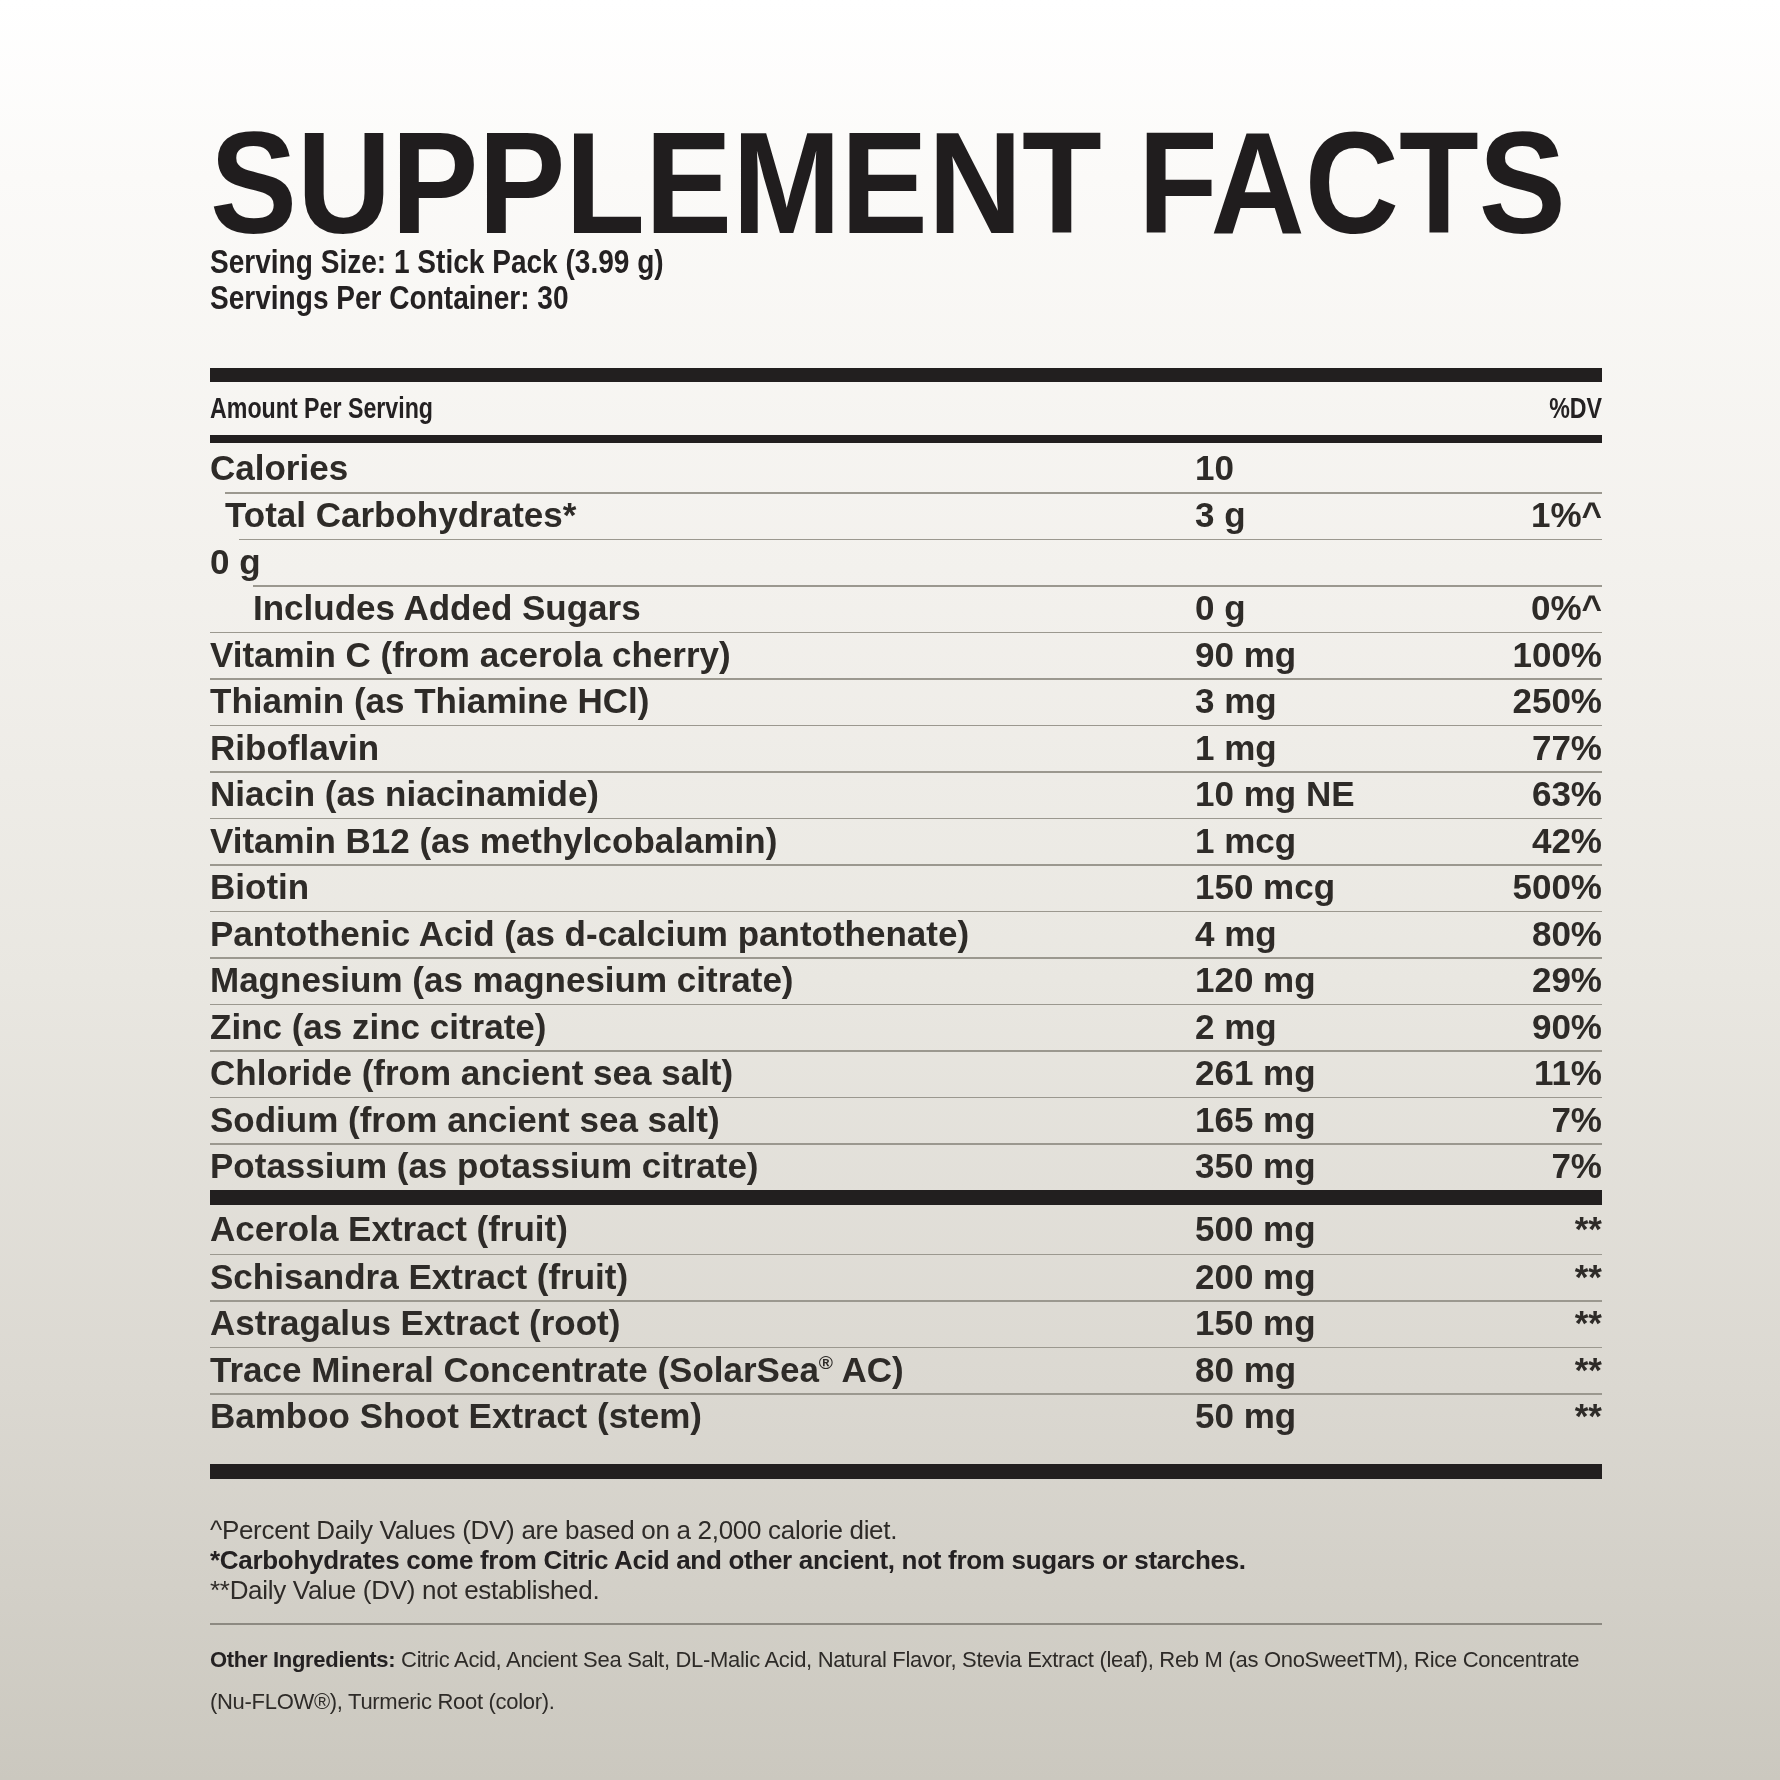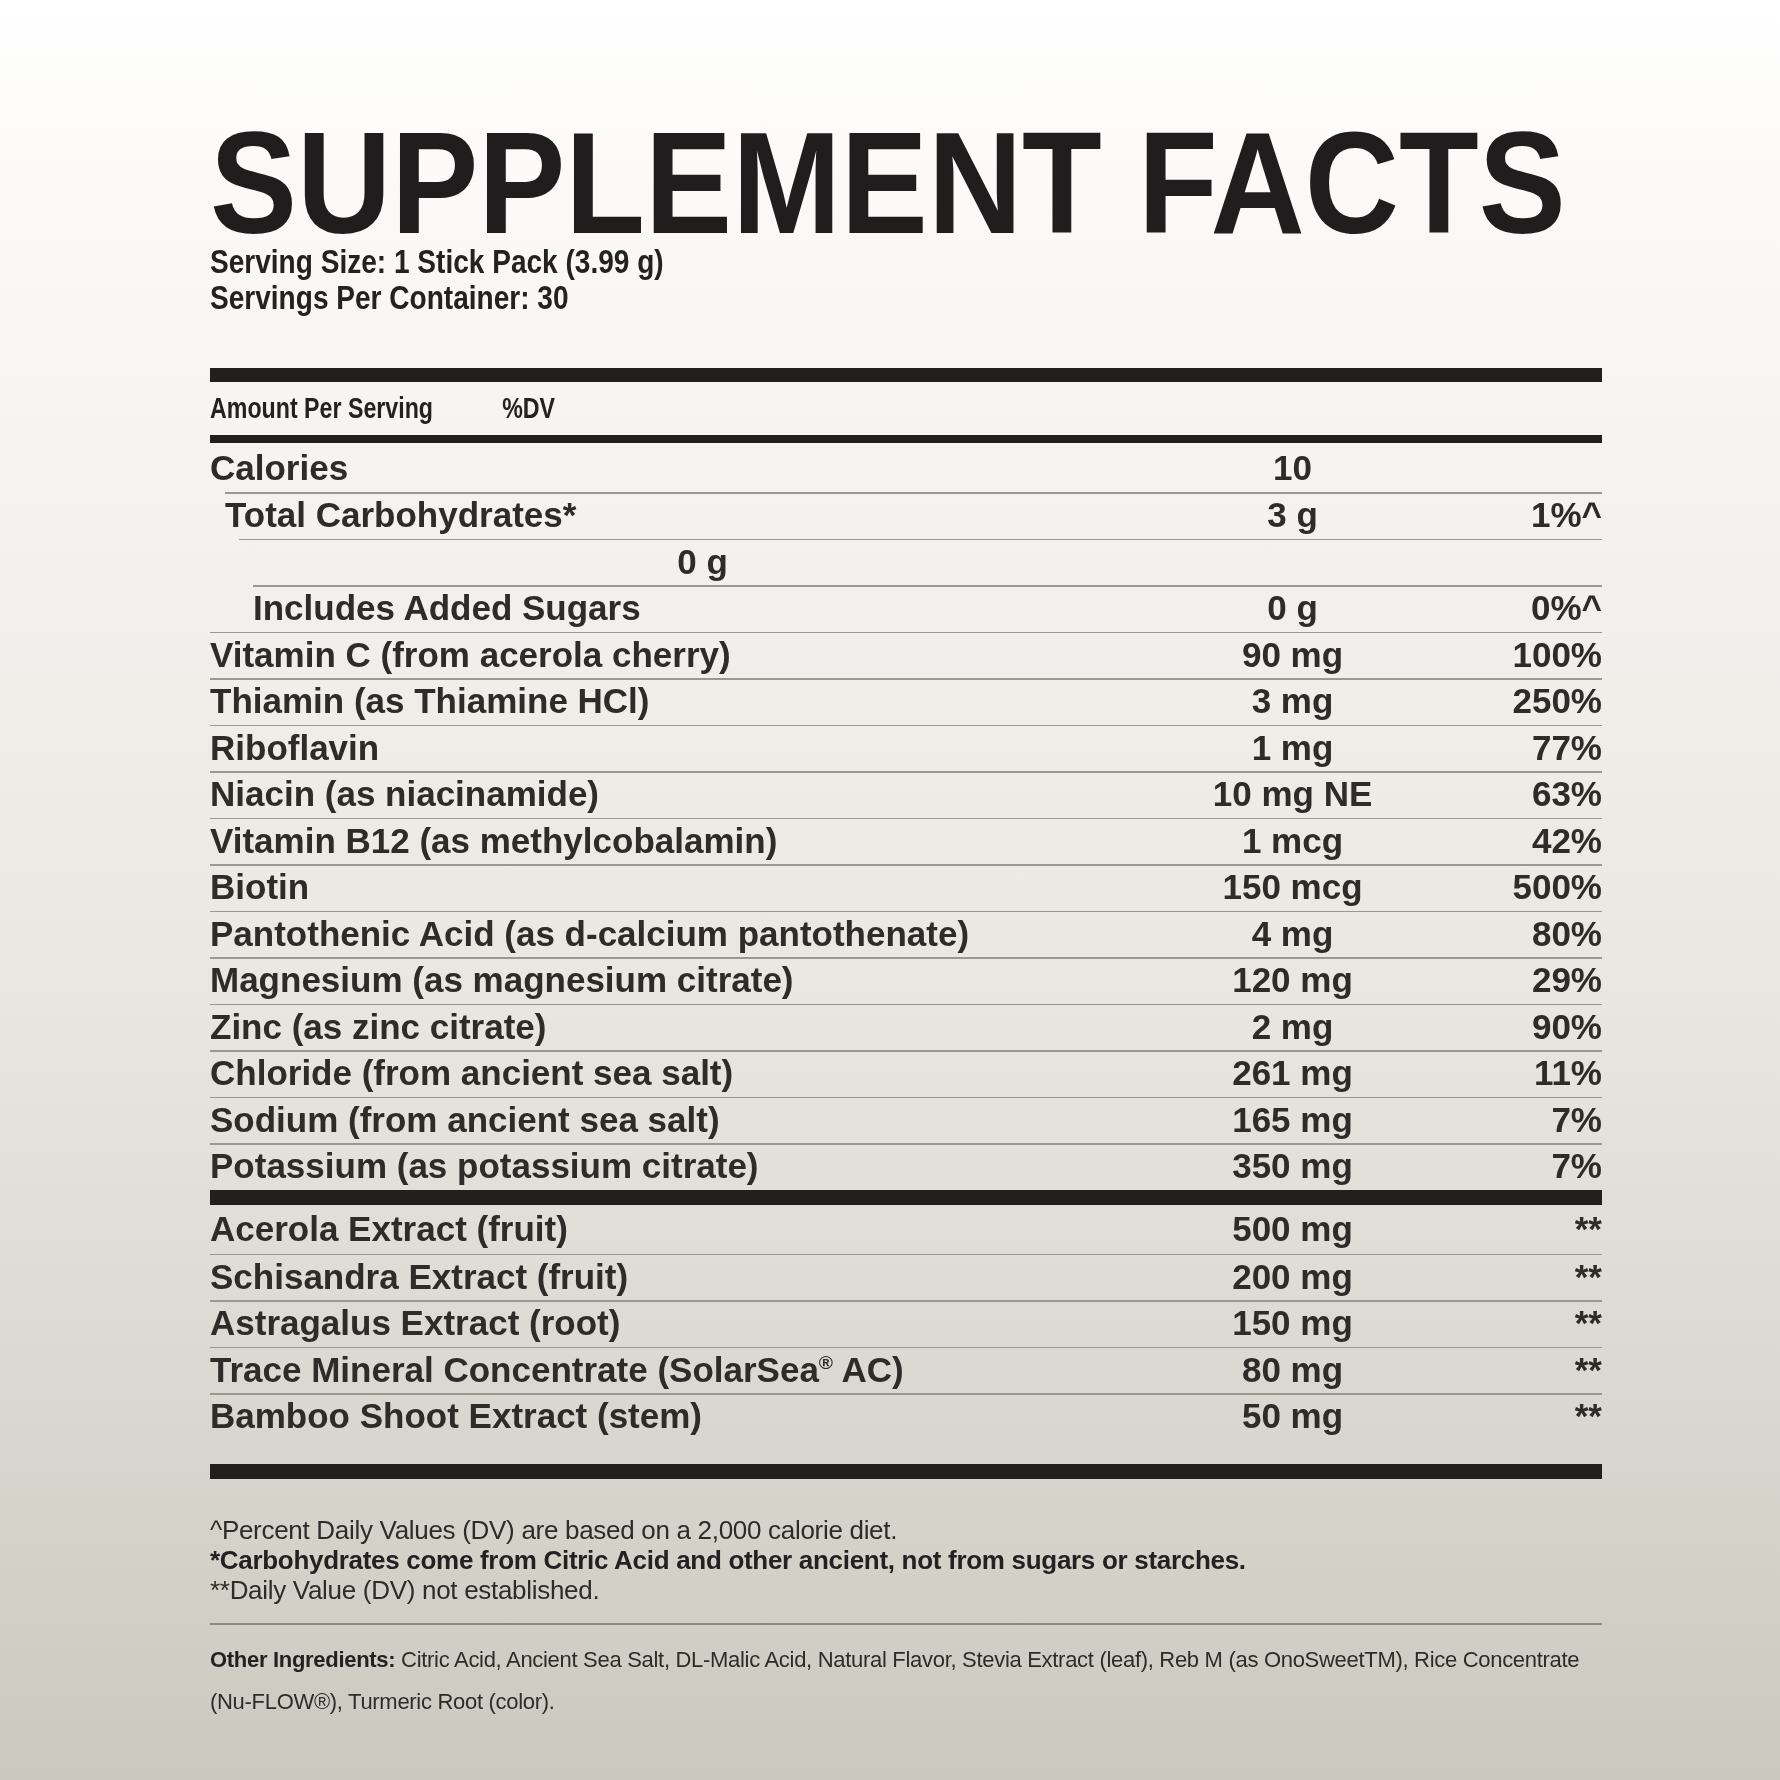--- a/index.html
+++ b/index.html
@@ -23,39 +23,39 @@
     margin-top:-12px;
     font-size:33px; font-weight:700; line-height:36px; color:#242122;
     transform:scaleX(0.85); transform-origin:left top;
     white-space:nowrap;
   }
   .bar { background:#221f1f; }
   .bar-thick  { height:14px; margin-top:52px; }
   .bar-mid    { height:8px; }
   .bar-sect   { height:15px; }
 
-  .thead { height:53px; display:flex; justify-content:flex-start; align-items:center; }
+  .thead { height:53px; display:flex; justify-content:space-between; align-items:center; }
   .th-left  { font-size:29px; font-weight:700; color:#242122; transform:scaleX(0.80); transform-origin:left center; white-space:nowrap; }
   .th-right { font-size:29px; font-weight:700; color:#242122; transform:scaleX(0.80); transform-origin:right center; white-space:nowrap; }
 
   .rows { width:100%; }
   .row {
     position:relative;
     display:grid; grid-template-columns:1fr 195px 212px;
     align-items:center;
     height:46.5px;
     font-size:35px; font-weight:700; color:#2e2b28;
   }
   .row.first { height:49px; }
   .row + .row::before {
     content:""; position:absolute; top:0; right:0; left:var(--ind,0px);
     height:1.5px; background:#9b988f;
   }
   .cell-name { padding-left:var(--ind,0px); white-space:nowrap; overflow:visible; }
-  .cell-amt  { text-align:center; white-space:nowrap; }
+  .cell-amt  { text-align:left; white-space:nowrap; }
   .cell-dv   { text-align:right; white-space:nowrap; }
   .cell-name sup { font-size:55%; vertical-align:super; }
   #blend-rows { padding-bottom:24px; }
 
   .footnotes { margin-top:36px; font-size:26px; line-height:30px; letter-spacing:-0.3px; color:#2e2b28; }
   .footnote.bold { font-weight:700; color:#242122; }
 
   .thin-rule { border:none; border-top:2px solid #8d8a82; margin:18px 0 0 0; }
 
   .other {

